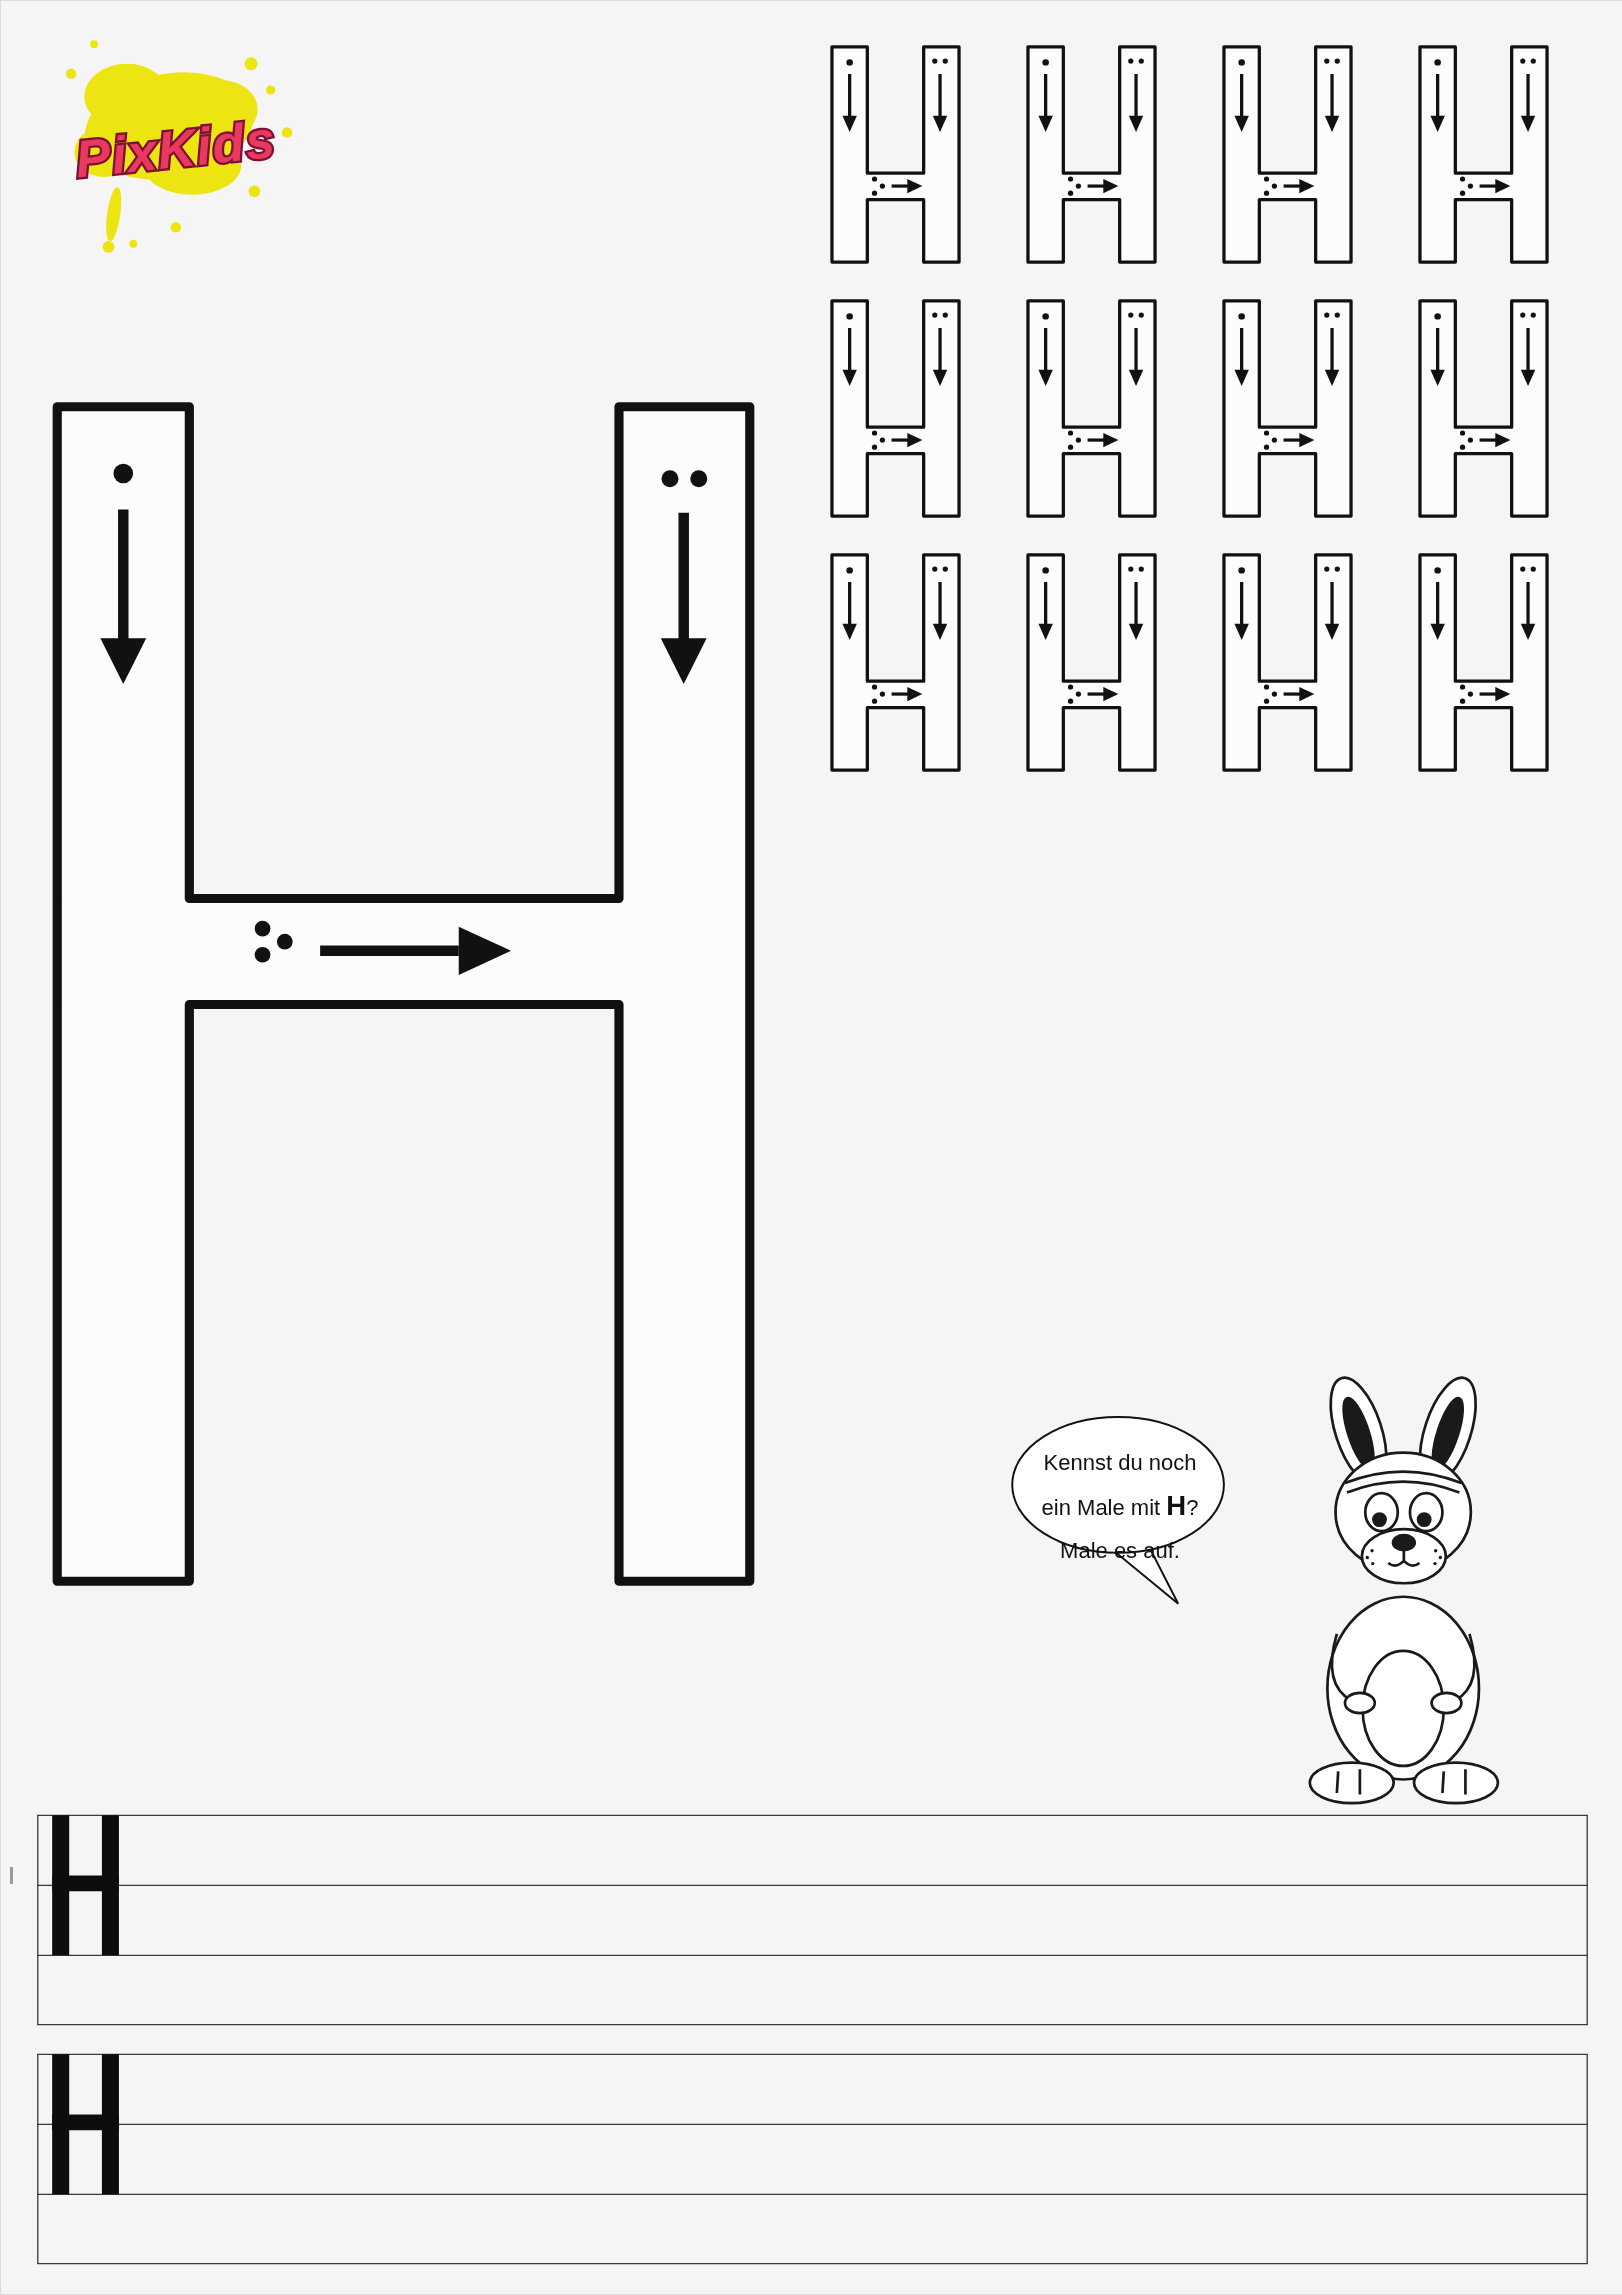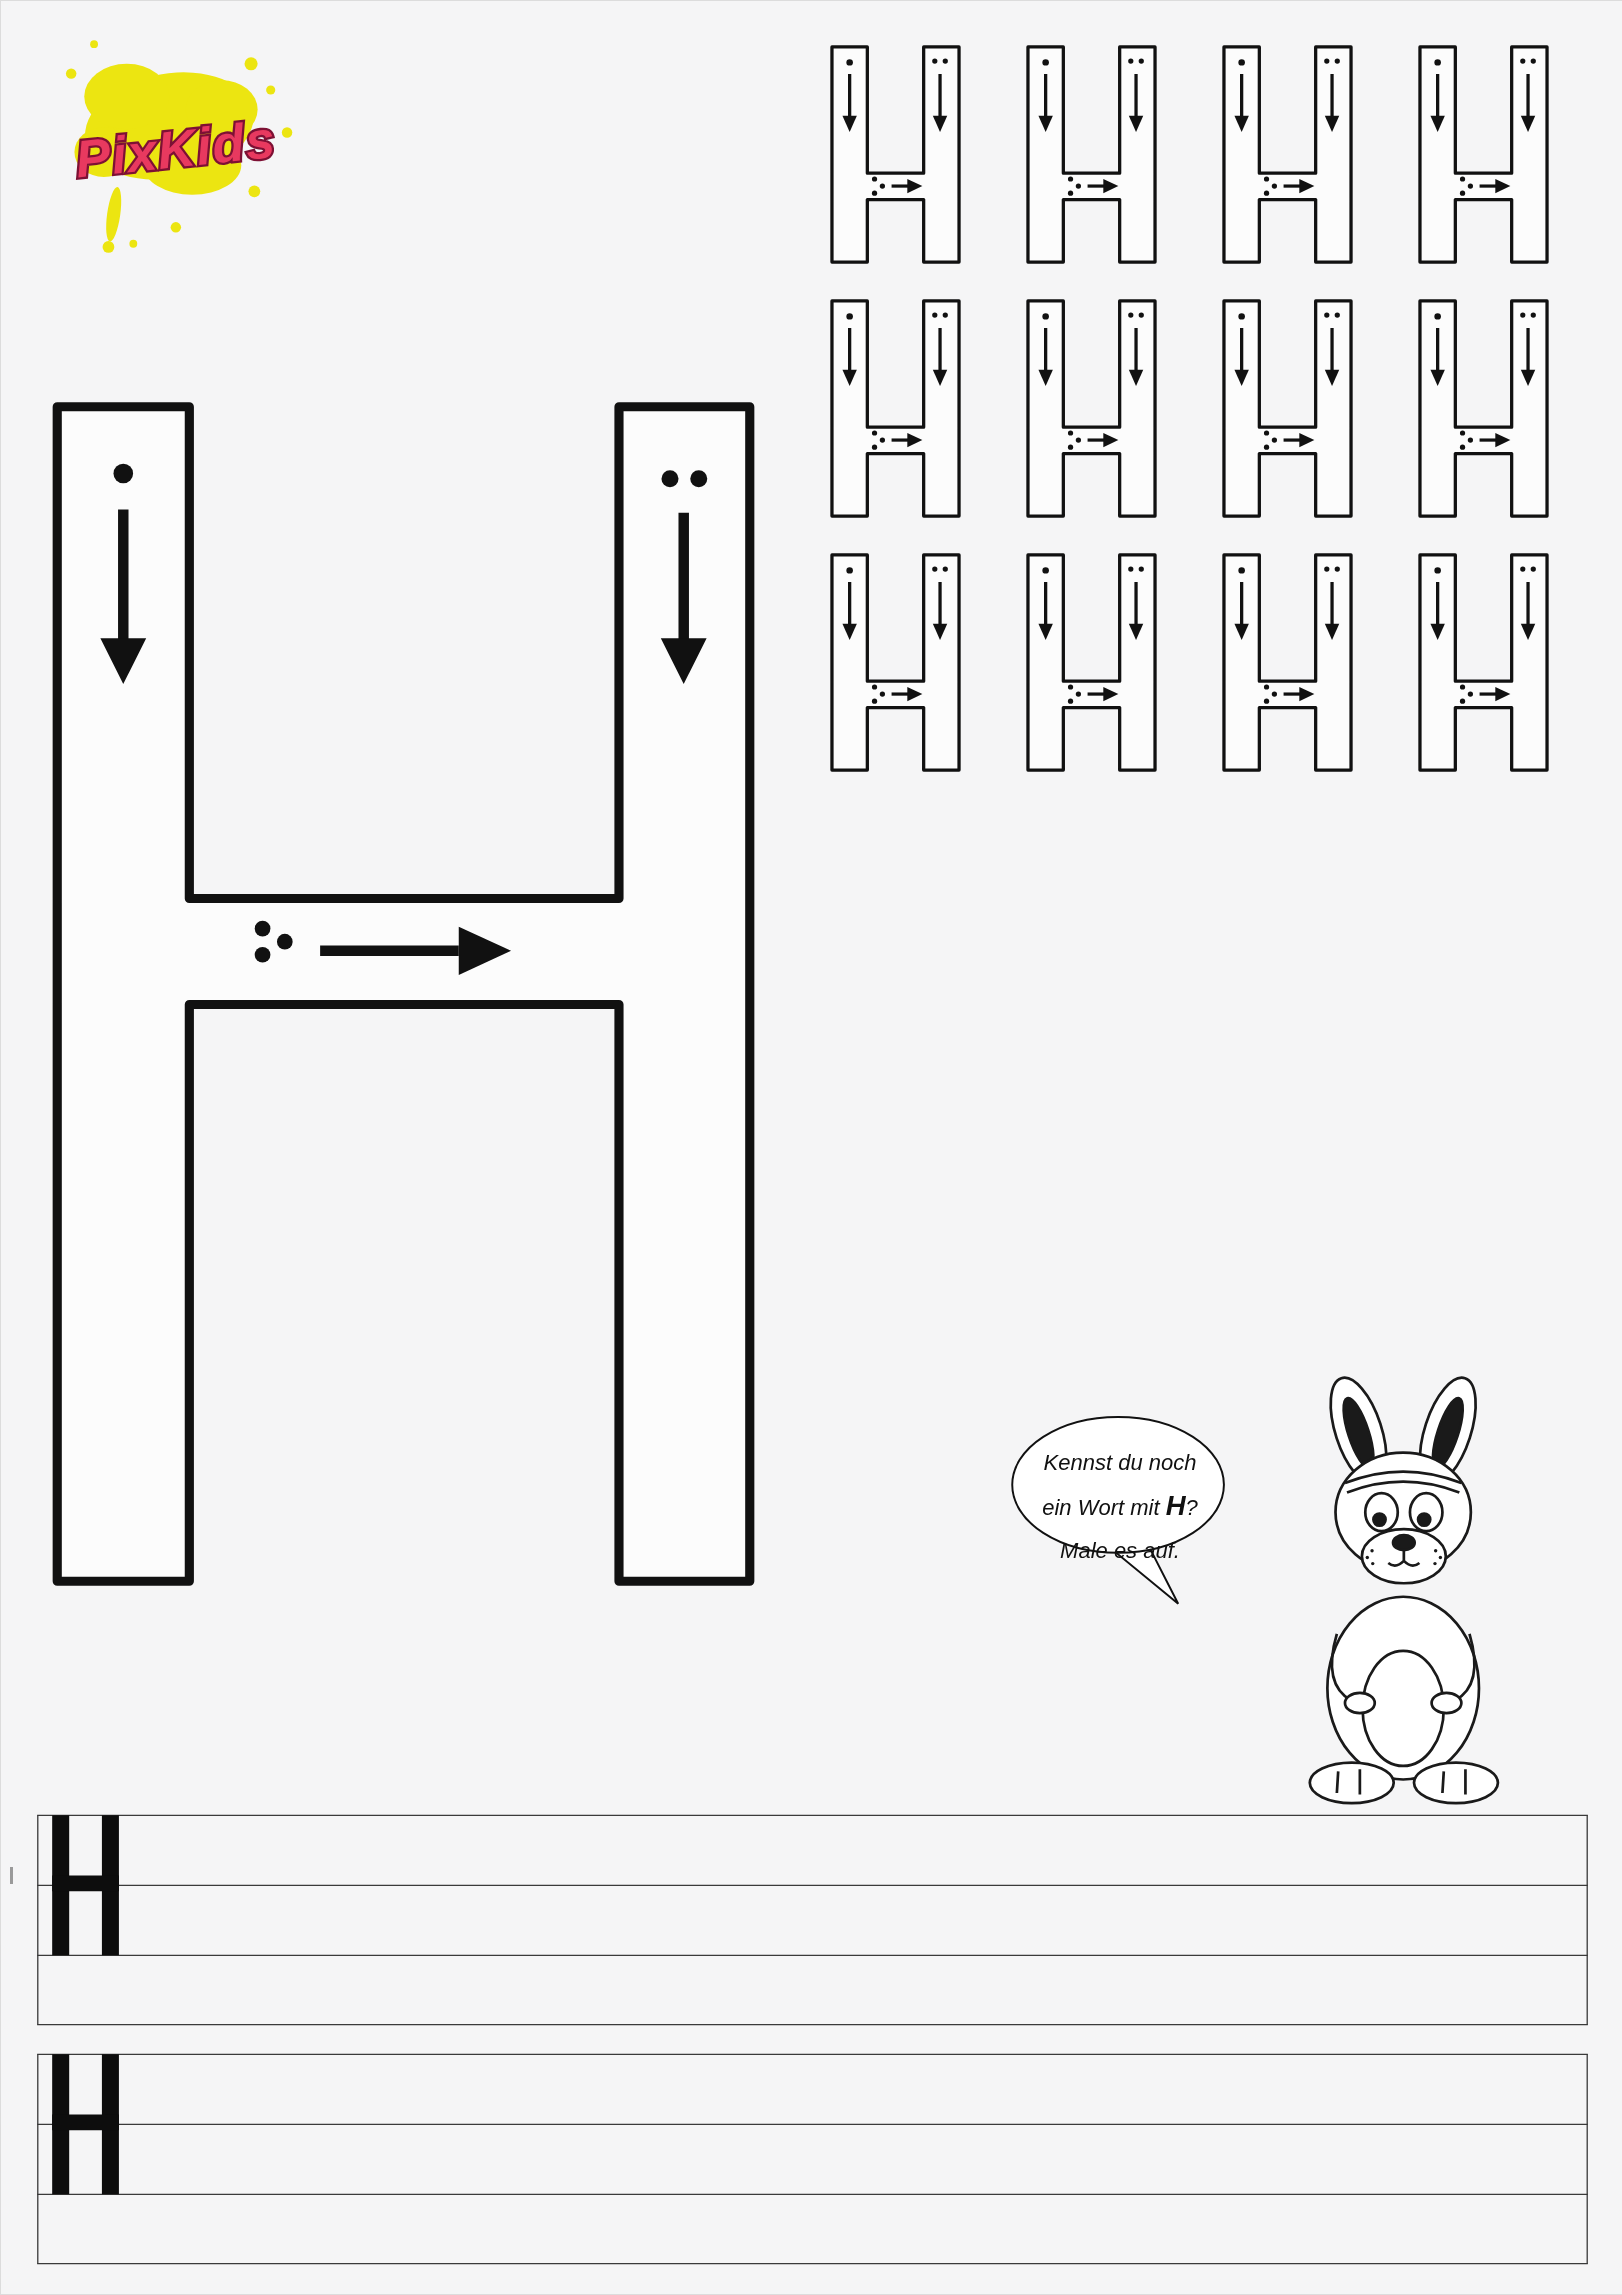--- a/index.html
+++ b/index.html
@@ -18,21 +18,21 @@
                 letter-spacing:2px; }
 
   
   .big-h { left:51px; top:400px; width:703px; height:1186px; }
 
   
   .letter-grid { left:829px; top:44px; display:grid; row-gap:35px; column-gap:65px; }
   .small-h { width:131px; height:219px; display:block; }
 
   
-  .bubble-wrap { left:1006px; top:1412px; width:230px; height:196px;font-style:italic; }
+  .bubble-wrap { left:1006px; top:1412px; width:230px; height:196px; }
   .bubble-svg  { position:absolute; left:0; top:0; width:100%; height:100%; }
   .bubble-text { position:absolute; left:13px; top:27.5px; width:200px;
                  font-size:22px; line-height:43px; text-align:center; color:#111; }
   .bubble-text b { font-size:27.5px; }
 
   
   .rabbit { left:1256px; top:1355px; width:291px; height:468px; }
 
   
   .practice   { width:1551px; height:212px; left:36px; }
@@ -307,21 +307,21 @@
     </svg>
   </div>
 
   <div class="abs bubble-wrap">
     <svg class="bubble-svg" viewBox="0 0 352 300">
       <polygon points="215,200 262,292 160,208" fill="#ffffff" stroke="#111" stroke-width="3"></polygon>
       <ellipse cx="170" cy="110" rx="162" ry="104" fill="#ffffff" stroke="#111" stroke-width="3"></ellipse>
     </svg>
     <div class="bubble-text">
       <div>Kennst du noch</div>
-      <div><span>ein Wort mit </span><b>H</b><span>?</span></div>
+      <div><span>ein Male mit </span><b>H</b><span>?</span></div>
       <div>Male es auf.</div>
     </div>
   </div>
 
   <svg class="abs rabbit" viewBox="0 0 430 660">
     <g fill="#ffffff" stroke="#1a1a1a" stroke-width="4">
       <ellipse cx="150" cy="95" rx="34" ry="82" transform="rotate(-18 150 95)"></ellipse>
       <ellipse cx="282" cy="95" rx="34" ry="82" transform="rotate(18 282 95)"></ellipse>
       <ellipse cx="150" cy="98" rx="15" ry="54" transform="rotate(-18 150 98)" fill="#1a1a1a"></ellipse>
       <ellipse cx="282" cy="98" rx="15" ry="54" transform="rotate(18 282 98)" fill="#1a1a1a"></ellipse>

